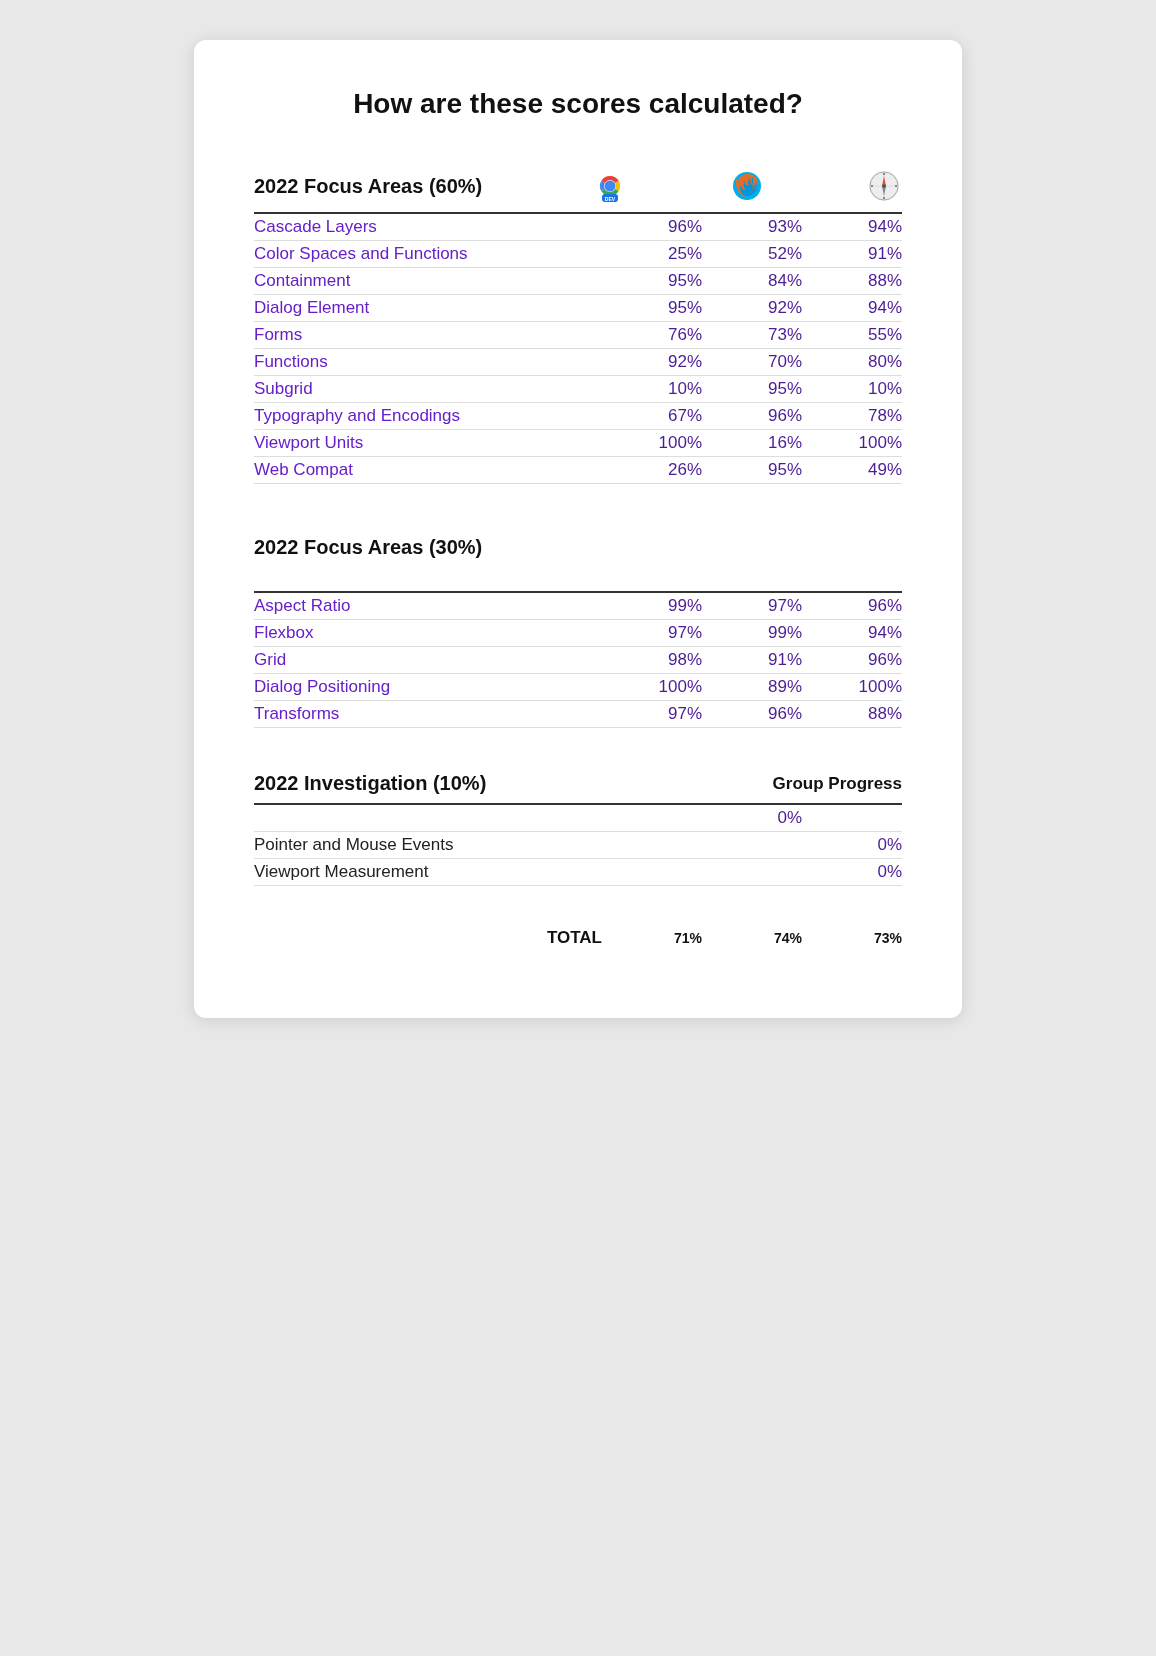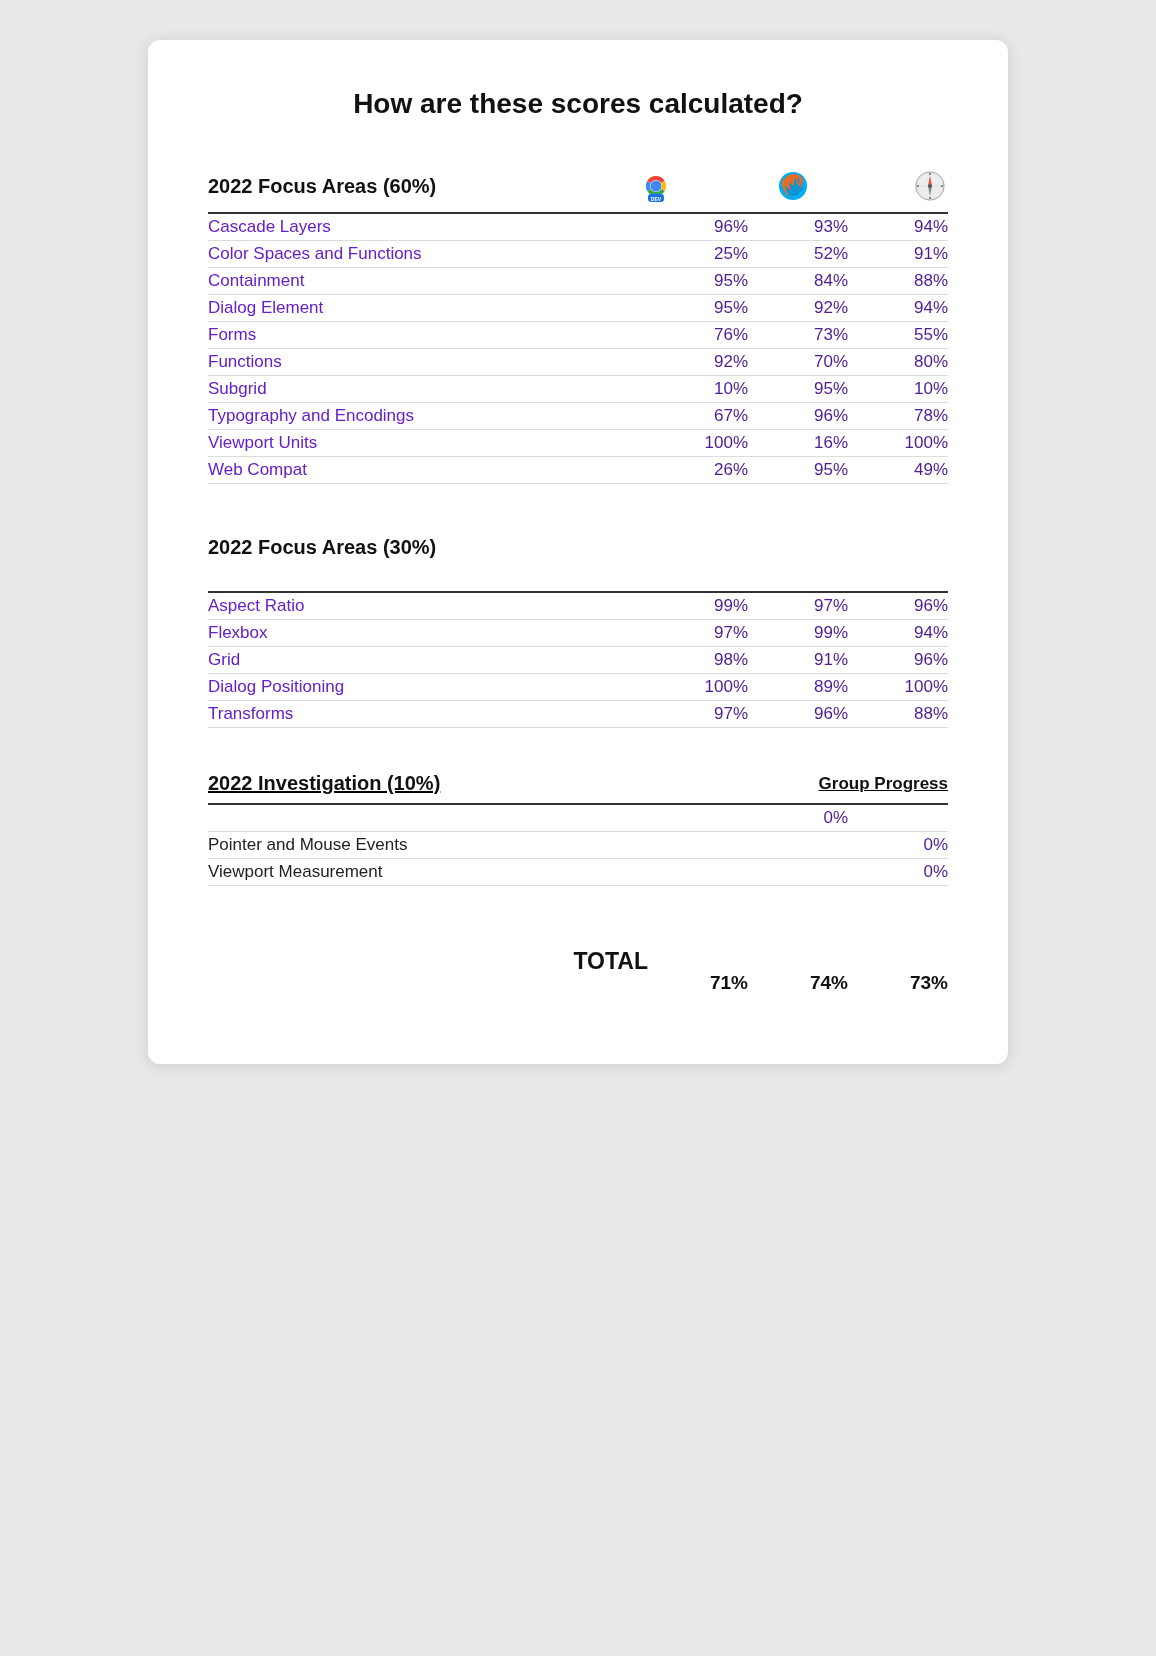--- a/index.html
+++ b/index.html
@@ -15,21 +15,21 @@
       align-items: flex-start;
       min-height: 1656px;
       padding: 40px 20px;
       font-family: -apple-system, BlinkMacSystemFont, 'Segoe UI', Helvetica, Arial, sans-serif;
     }
 
     .card {
       background: #ffffff;
       border-radius: 12px;
       box-shadow: 0 2px 16px rgba(0,0,0,0.12);
-      width: 860px;
+      width: 768px;
       padding: 48px 60px 56px;
     }
 
     .page-title {
       font-size: 28px;
       font-weight: 700;
       color: #111;
       text-align: center;
       margin-bottom: 40px;
     }
@@ -106,31 +106,30 @@
 
     .total-row {
       display: grid;
       grid-template-columns: 1fr 100px 100px 100px;
       align-items: center;
       padding: 14px 0;
     }
 
     .total-label {
       text-align: right;
-      font-size: 23px;
+      font-size: 17px;
       font-weight: 700;
       color: #111;
     }
 
     .total-value {
       text-align: right;
-      font-size: 19px;
+      font-size: 14px;
       font-weight: 700;
       color: #111;
-      margin-top: 44px;
     }
   </style>
 </head>
 <body>
 
 <div class="card">
   <h1 class="page-title">How are these scores calculated?</h1>
 
   <div class="data-section">
     <div class="header-row has-browsers">
@@ -298,21 +297,21 @@
 
     <div class="data-row has-browsers">
       <div class="cell-label">Transforms</div>
       <div class="cell-value">97%</div>
       <div class="cell-value">96%</div>
       <div class="cell-value">88%</div>
     </div>
   </div>
 
   <div class="data-section">
-    <div style="padding: 16px 0 8px; display: flex; justify-content: space-between; align-items: center; text-decoration: underline;">
+    <div style="padding: 16px 0 8px; display: flex; justify-content: space-between; align-items: center;">
       <span class="data-section-title" style="padding:0;">2022 Investigation (10%)</span>
       <span style="font-size:17px; font-weight:700; color:#111;">Group Progress</span>
     </div>
 
     <div style="border-bottom: 2px solid #333; margin-bottom: 0;"></div>
 
     <div class="data-row no-browsers">
       <div class="cell-value">0%</div>
     </div>
 

